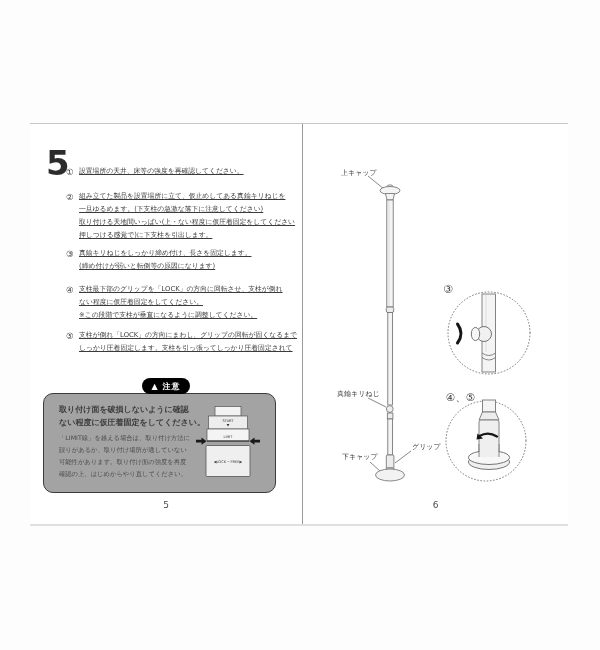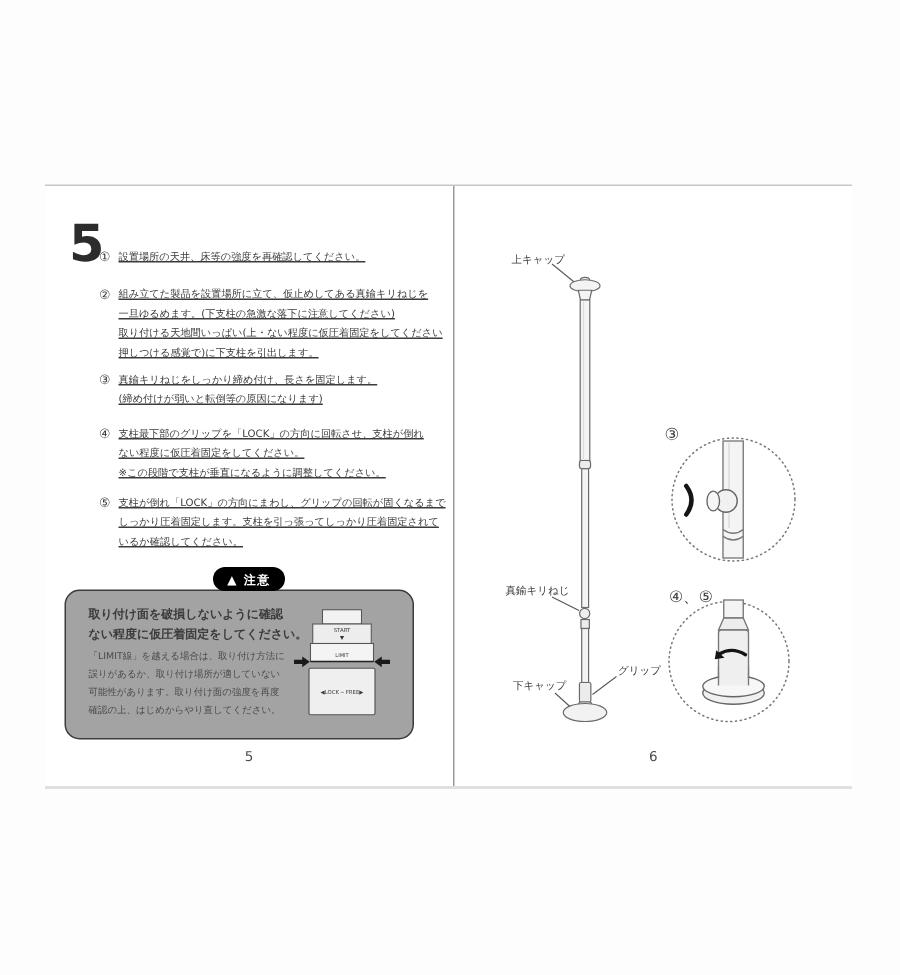--- a/index.html
+++ b/index.html
@@ -57,21 +57,20 @@
       <span class="step-num">④</span>
       <div class="step-line">支柱最下部のグリップを「LOCK」の方向に回転させ、支柱が倒れ</div>
       <div class="step-line">ない程度に仮圧着固定をしてください。</div>
       <div class="step-line">※この段階で支柱が垂直になるように調整してください。</div>
     </div>
 
     <div class="step" style="top:205px">
       <span class="step-num">⑤</span>
       <div class="step-line">支柱が倒れ「LOCK」の方向にまわし、グリップの回転が固くなるまで</div>
       <div class="step-line">しっかり圧着固定します。支柱を引っ張ってしっかり圧着固定されて</div>
-      <div class="step-line">いるか確認してください。</div>
     </div>
 
     <div class="caution-badge">▲ 注意</div>
 
     <div class="caution-box">
       <div class="caution-bold">
         <div>取り付け面を破損しないように確認</div>
         <div>ない程度に仮圧着固定をしてください。</div>
       </div>
       <div class="caution-body">

